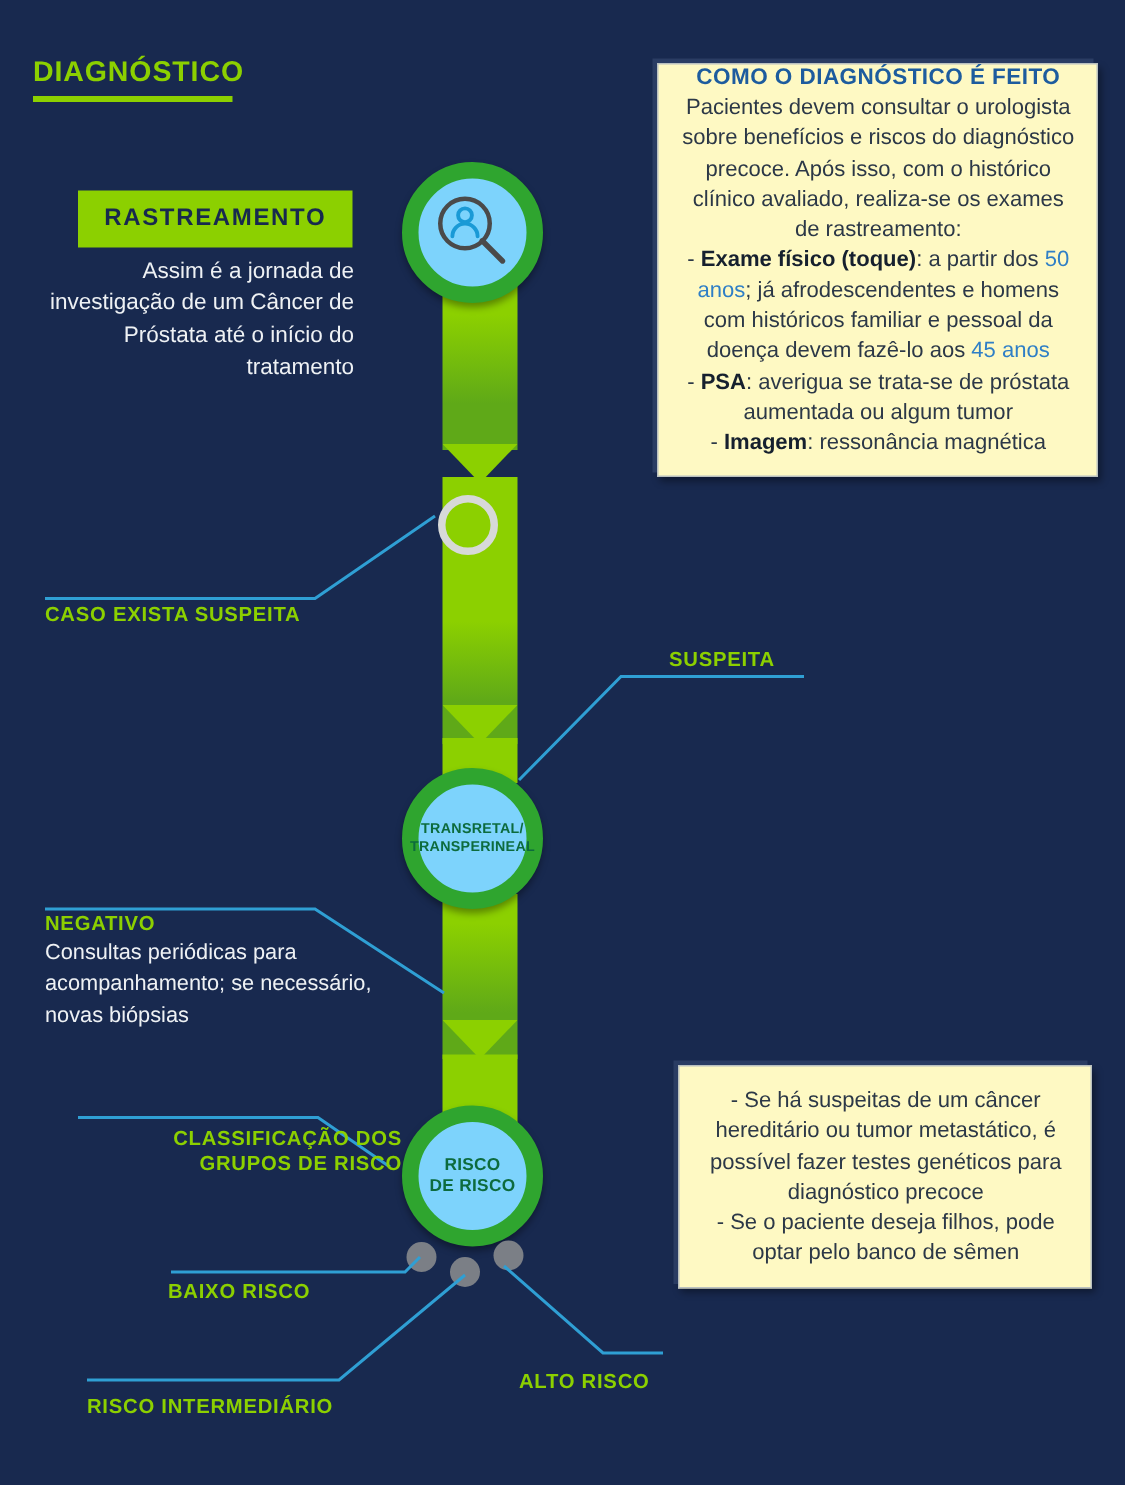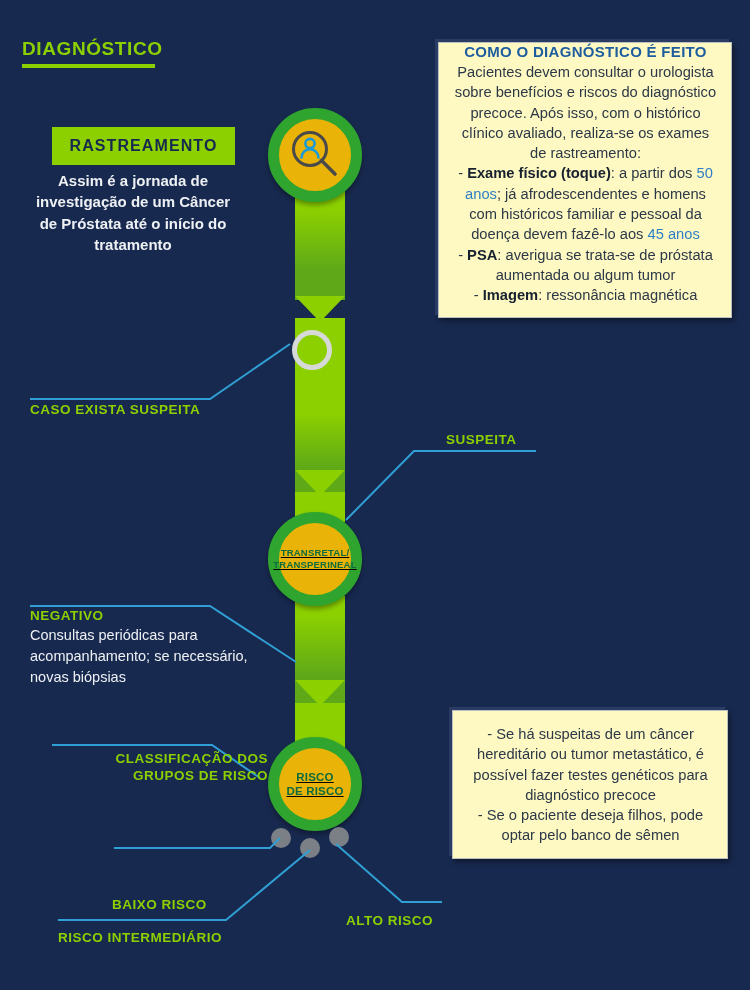--- a/index.html
+++ b/index.html
@@ -26,25 +26,24 @@
     background:linear-gradient(to bottom,#8cd000 0%,#8cd000 18%,#5fa918 72%,#5fa918 100%);
   }
   .chev{
     position:absolute;left:295px;width:50px;height:26px;background:#8cd000;
     clip-path:polygon(0 0,100% 0,50% 100%);
   }
 
   
   .node{
     position:absolute;border-radius:50%;
-    background:#eab308;
+    background:#7dd3fc;
     display:flex;align-items:center;justify-content:center;
     box-sizing:border-box;
     text-align:center;
-    text-decoration:underline;
   }
   .node.ring1{
     left:268px;top:108px;width:94px;height:94px;
     border:11px solid #2fa52f;
     box-shadow:0 3px 5px rgba(0,0,0,.35);
   }
   .node.ring2{
     left:268px;top:512px;width:94px;height:94px;
     border:11px solid #2fa52f;
     box-shadow:0 3px 5px rgba(0,0,0,.35);
@@ -76,21 +75,21 @@
   
   .green-btn{
     position:absolute;left:52px;top:127px;width:183px;height:38px;
     background:#8cd000;display:flex;align-items:center;justify-content:center;
   }
   .green-btn span{
     color:#17294e;font-size:16px;font-weight:bold;letter-spacing:1.1px;text-align:right;
   }
   .btn-sub{
     position:absolute;left:30px;top:170px;width:206px;
-    text-align:center;color:#eef1f4;font-size:15px;line-height:1.42;font-weight:bold;
+    text-align:right;color:#eef1f4;font-size:15px;line-height:1.42;
   }
 
   
   .callout{position:absolute;}
   .cl-title{
     color:#8cd000;font-size:13.5px;font-weight:bold;letter-spacing:.5px;
     margin-top:7px;
   }
   .cl-body{color:#eef1f4;font-size:14.5px;line-height:1.45;margin-top:2px;}
 
@@ -202,21 +201,21 @@
     <polyline points="2,3 162,3 210,36" fill="none" stroke="#2f9fd4" stroke-width="2"></polyline>
   </svg>
   <div class="callout" style="left:44px;top:751px;width:224px;text-align:right;">
     <div class="cl-title" style="margin-top:0;line-height:1.25">CLASSIFICAÇÃO DOS</div>
     <div class="cl-title" style="margin-top:0;line-height:1.25">GRUPOS DE RISCO</div>
   </div>
 
   <svg style="position:absolute;left:112px;top:834px;" width="170" height="18">
     <polyline points="2,14 158,14 168,4" fill="none" stroke="#2f9fd4" stroke-width="2"></polyline>
   </svg>
-  <div class="lbl-only" style="left:112px;top:897px;">BAIXO RISCO</div>
+  <div class="lbl-only" style="left:112px;top:853px;">BAIXO RISCO</div>
 
   <svg style="position:absolute;left:56px;top:846px;" width="262" height="78">
     <polyline points="2,74 170,74 254,4" fill="none" stroke="#2f9fd4" stroke-width="2"></polyline>
   </svg>
   <div class="lbl-only" style="left:58px;top:930px;">RISCO INTERMEDIÁRIO</div>
 
   <svg style="position:absolute;left:334px;top:840px;" width="110" height="70">
     <polyline points="2,4 68,62 108,62" fill="none" stroke="#2f9fd4" stroke-width="2"></polyline>
   </svg>
   <div class="lbl-only" style="left:346px;top:913px;">ALTO RISCO</div>

